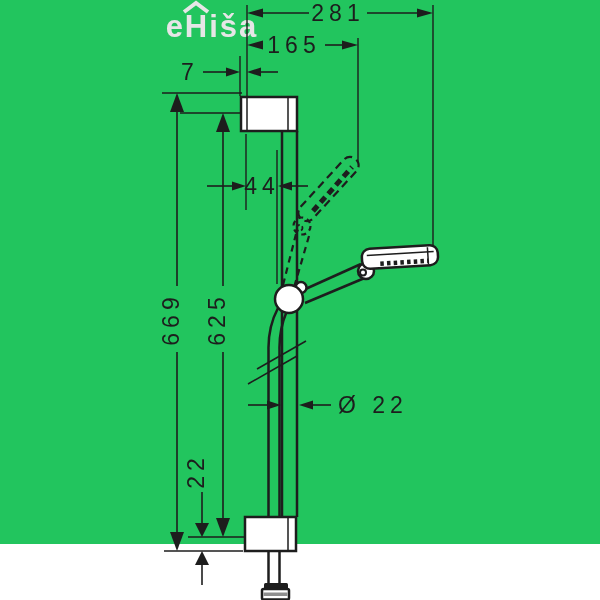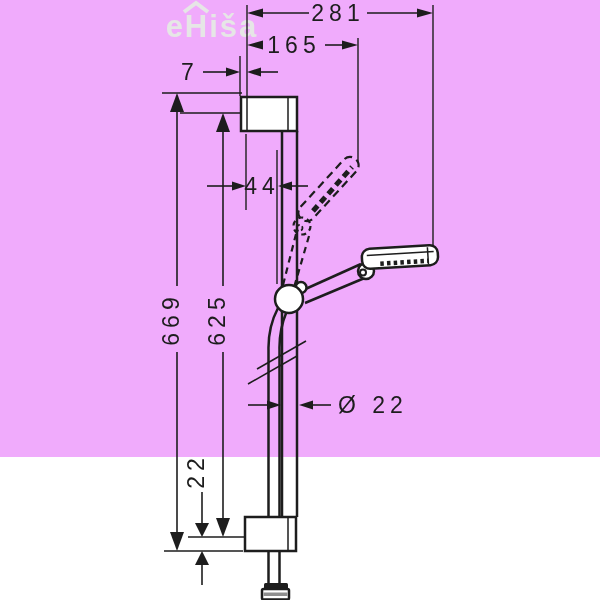--- a/index.html
+++ b/index.html
@@ -1,16 +1,16 @@
 <!DOCTYPE html>
 <html><head>
 <meta charset="utf-8">
 <style>
   html,body{margin:0;padding:0;background:#fff;width:600px;height:600px;overflow:hidden;}
-  #stage{width:600px;height:457px;position:relative;background:#f0abfc;}
+  #stage{width:600px;height:544px;position:relative;background:#22c55e;}
   svg{display:block;}
   text{font-family:"Liberation Sans","DejaVu Sans",sans-serif;font-size:23px;fill:#1d1d1d;letter-spacing:5px;}
   .wm-text{font-size:31px;font-weight:bold;fill:#e6e6e6;letter-spacing:2px;}
   .dim{stroke:#1d1d1d;stroke-width:1.6;fill:none;}
   .ext{stroke:#1d1d1d;stroke-width:1.4;fill:none;}
   .arr{fill:#1d1d1d;stroke:none;}
   .out{stroke:#1d1d1d;stroke-width:2.5;fill:none;}
   .outf{stroke:#1d1d1d;stroke-width:2.5;fill:#fff;}
   .thin{stroke:#1d1d1d;stroke-width:1.5;fill:none;}
   .dash{stroke:#1d1d1d;stroke-width:2.2;fill:none;stroke-dasharray:8 5;}

